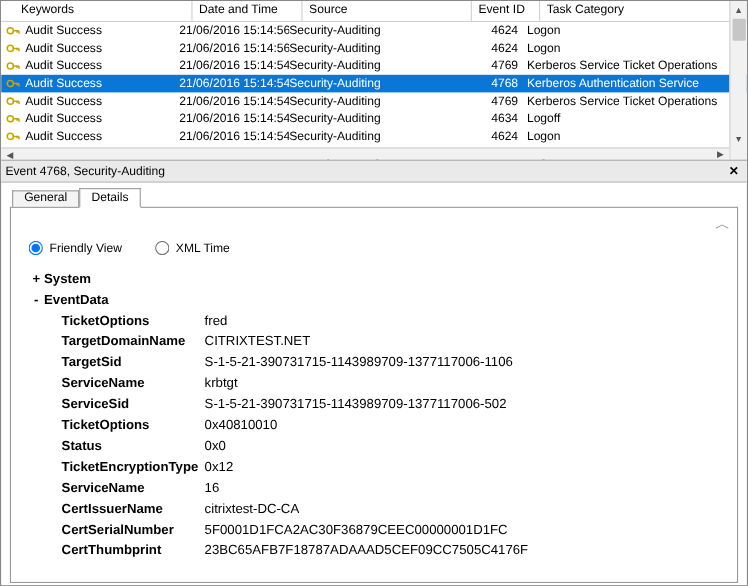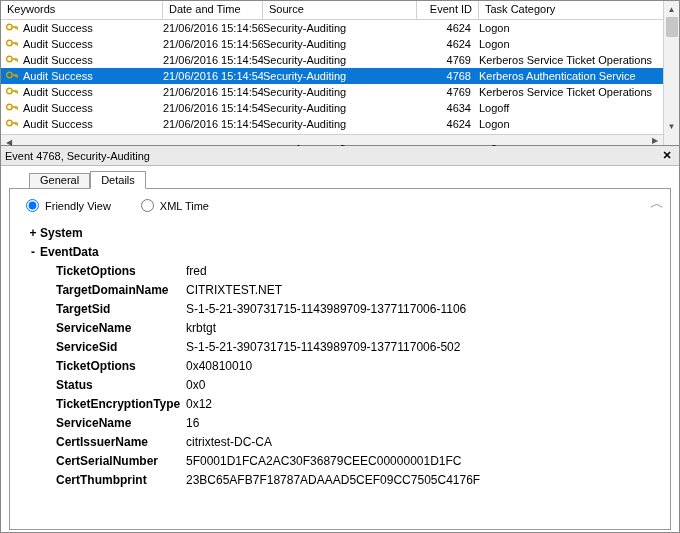--- a/index.html
+++ b/index.html
@@ -19,31 +19,31 @@
     display: flex; height: 19px; background: #fff; border-bottom: 1px solid #d0d0d0;
     font-weight: normal;
   }
   .list-header .col {
     border-right: 1px solid #d0d0d0;
     padding: 2px 6px;
     color: #000;
     white-space: nowrap;
     overflow: hidden;
   }
-  .col-kw   { width: 162px; }
+  .col-kw   { width: 162px; margin-left: 12px; }
   .col-dt   { width: 100px; }
   .col-src  { width: 154px; }
-  .col-eid  { width:  62px; text-align: right; padding-right: 8px;}
+  .col-eid  { width:  62px; padding-right: 8px;}
   .col-tc   { flex: 1; }
   .list-body { height: 126px; overflow: hidden; }
   .row {
     display: flex; height: 16px; line-height: 16px; white-space: nowrap;
   }
   .row .cell { overflow: hidden; }
-  .row .cell.kw { width: 162px; padding-left: 4px; display:flex; }
+  .row .cell.kw { width: 162px; padding-left: 4px; display:flex; align-items:center; }
   .row .cell.dt { width: 100px; }
   .row .cell.src{ width: 154px; }
   .row .cell.eid{ width:  62px; text-align:right; padding-right:8px; }
   .row .cell.tc { flex:1; }
   .row.selected { background: #0a76d6; color: #fff; }
   .key-icon { width: 14px; height: 14px; margin-right: 4px; flex: none; }
   
   .vscroll { position:absolute; right:0; top:0; width:16px; height:100%; background:#f1f1f1; border-left:1px solid #d0d0d0;}
   .vscroll .arrow { height:16px; display:flex; align-items:center; justify-content:center; color:#555; font-size:8px;}
   .vscroll .thumb { position:absolute; top:16px; left:2px; width:12px; height:20px; background:#c6c6c6; border-radius:1px;}
@@ -53,33 +53,33 @@
   .hscroll .arrowr { float:right;}
   
   .detail-bar {
     height: 20px; background: #eaeaea; border-bottom:1px solid #bbb;
     display:flex; align-items:center; padding: 0 4px; font-size: 11px;
   }
   .detail-bar .title { flex:1; }
   .detail-bar .close { width:16px; text-align:center; font-weight:bold; font-family: Arial; cursor:default;}
   
   .detail-pane { padding: 4px 8px 0 8px; position:relative; height: calc(533px - 145px - 20px - 2px); }
-  .tabs { display:flex; gap:0; margin-left:20px; }
+  .tabs { display:flex; gap:0; margin-left:2px; }
   .tab {
     padding: 2px 10px; border:1px solid #9a9a9a; border-bottom:none;
     background:#f4f4f4; font-size:11px; position:relative; top:1px;
   }
   .tab.active { background:#fff; border-bottom:1px solid #fff; z-index:2;}
   .tab:not(.active){ margin-top:2px; padding-top:0px; padding-bottom:0px;}
   .tab-body {
     border:1px solid #9a9a9a; height: calc(100% - 20px); background:#fff;
     padding: 8px 10px; position:relative;
   }
   .viewsel { display:flex; gap:30px; margin: 2px 0 12px 6px; font-size:11px;}
-  .viewsel label { display:flex; align-items:center; gap:6px; }
+  .viewsel label { display:flex; align-items:center; gap:6px;margin-top:20px; }
   .viewsel input { margin:0; }
   
   .tree { font-size: 12px; line-height: 19px; margin-left: 6px;}
   .node { display:flex; align-items:flex-start; }
   .node .tw { width:14px; text-align:center; font-weight:bold; font-family: "Segoe UI", sans-serif; }
   .node .lbl { font-weight: bold; }
   .kv-list { margin-left: 30px; }
   .kv { display:flex; }
   .kv .k { font-weight:bold; min-width: 128px; }
   .kv .v { margin-left: 2px; }

